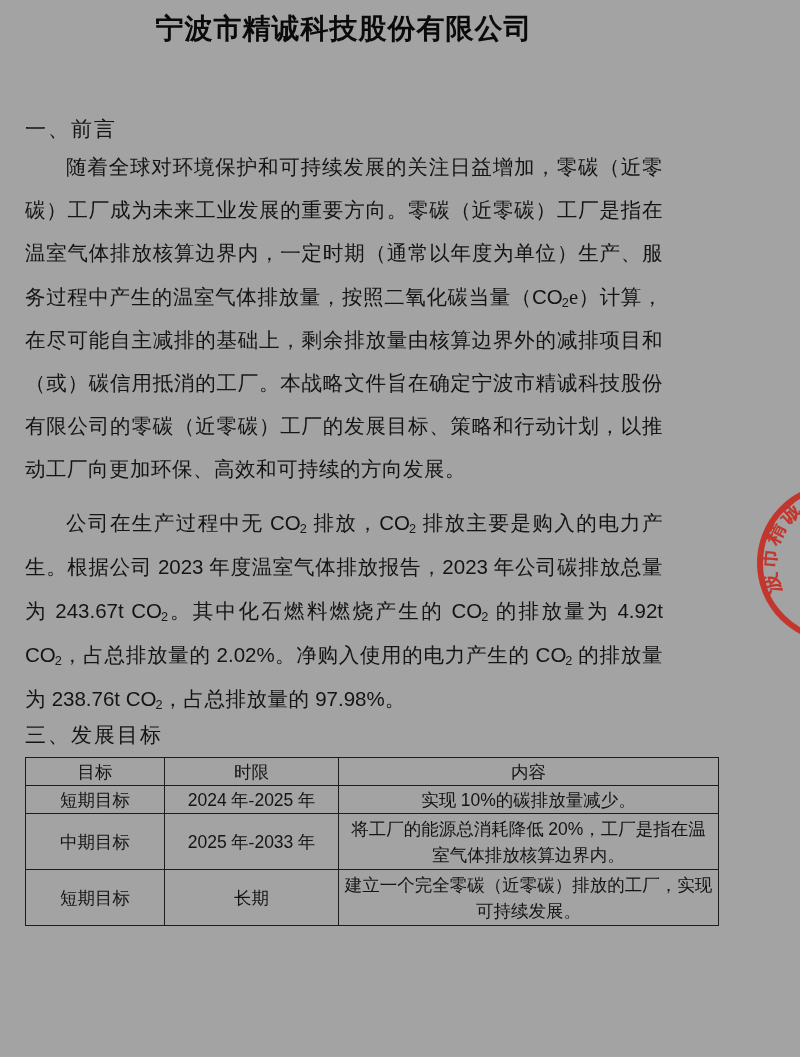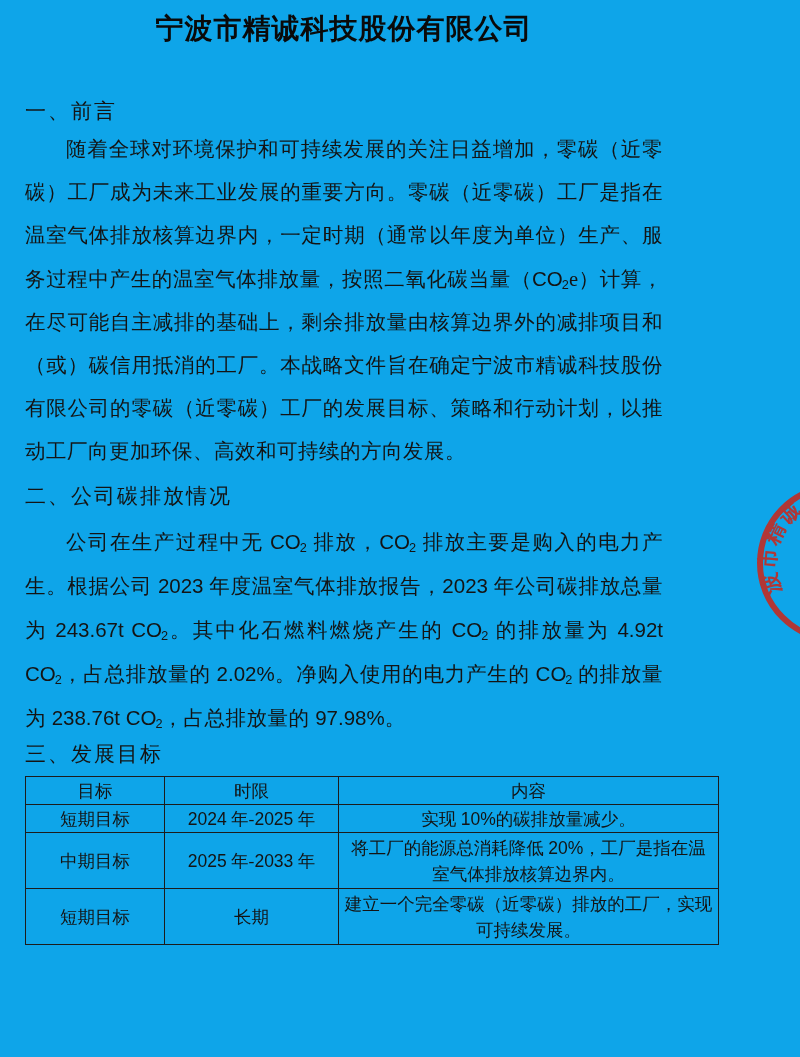--- a/index.html
+++ b/index.html
@@ -1,20 +1,20 @@
 <!DOCTYPE html>
 <html><head>
 <meta charset="utf-8">
 <style>
   html, body { margin: 0; padding: 0; background: #ffffff; }
   .page {
     position: relative;
     width: 800px;
     height: 1057px;
-    background: #0ea5e9;
+    background: #a3a3a3;
     overflow: hidden;
     font-family: "Liberation Serif", serif;
     color: #141414;
   }
   .content {
     position: absolute;
     left: 25px;
     top: 0;
     width: 638px;
   }
@@ -30,21 +30,21 @@
   }
   .doc-title.first { padding-top: 10px; }
   .doc-title.second { margin-top: 6px; }
   .sec-heading {
     font-size: 21px;
     font-weight: 400;
     line-height: 28px;
     margin: 0;
     letter-spacing: 2px;
   }
-  .sec-heading.h1 { margin-top: 50px; }
+  .sec-heading.h1 { margin-top: 68px; }
   .sec-heading.h2 { margin-top: 9px; }
   .sec-heading.h3 { }
   p.body-para {
     margin: 0;
     margin-top: 3px;
     font-size: 20.5px;
     line-height: 43px;
     text-align: justify;
     text-justify: inter-character;
     text-indent: 2em;
@@ -98,21 +98,20 @@
 <body>
 
 <div class="page">
   <div class="content">
 
     <h1 class="doc-title first">宁波市精诚科技股份有限公司</h1>
 
     <h2 class="sec-heading h1">一、前言</h2>
     <p class="body-para"><span class="cjk">随着全球对环境保护和可持续发展的关注日益增加，零碳（近零碳）工厂成为未来工业发展的重要方向。零碳（近零碳）工厂是指在温室气体排放核算边界内，一定时期（通常以年度为单位）生产、服务过程中产生的温室气体排放量，按照二氧化碳当量（</span><span class="num">CO</span><sub class="num">2</sub><span class="cjk">e）计算，在尽可能自主减排的基础上，剩余排放量由核算边界外的减排项目和（或）碳信用抵消的工厂。本战略文件旨在确定宁波市精诚科技股份有限公司的零碳（近零碳）工厂的发展目标、策略和行动计划，以推动工厂向更加环保、高效和可持续的方向发展。</span></p>
 
-    <h2 class="sec-heading h2">二、公司碳排放情况</h2>
     <p class="body-para p2"><span class="cjk">公司在生产过程中无 </span><span class="num">CO</span><sub class="num">2</sub><span class="cjk"> 排放，</span><span class="num">CO</span><sub class="num">2</sub><span class="cjk"> 排放主要是购入的电力产生。根据公司 </span><span class="num">2023</span><span class="cjk"> 年度温室气体排放报告，</span><span class="num">2023</span><span class="cjk"> 年公司碳排放总量为 </span><span class="num">243.67t CO</span><sub class="num">2</sub><span class="cjk">。其中化石燃料燃烧产生的 </span><span class="num">CO</span><sub class="num">2</sub><span class="cjk"> 的排放量为 </span><span class="num">4.92t CO</span><sub class="num">2</sub><span class="cjk">，占总排放量的 </span><span class="num">2.02%</span><span class="cjk">。净购入使用的电力产生的 </span><span class="num">CO</span><sub class="num">2</sub><span class="cjk"> 的排放量为 </span><span class="num">238.76t CO</span><sub class="num">2</sub><span class="cjk">，占总排放量的 </span><span class="num">97.98%</span><span class="cjk">。</span></p>
 
     <h2 class="sec-heading h3">三、发展目标</h2>
 
     <table class="goals">
       <colgroup>
           <col class="c1">
           <col class="c2">
           <col class="c3">
         </colgroup>

